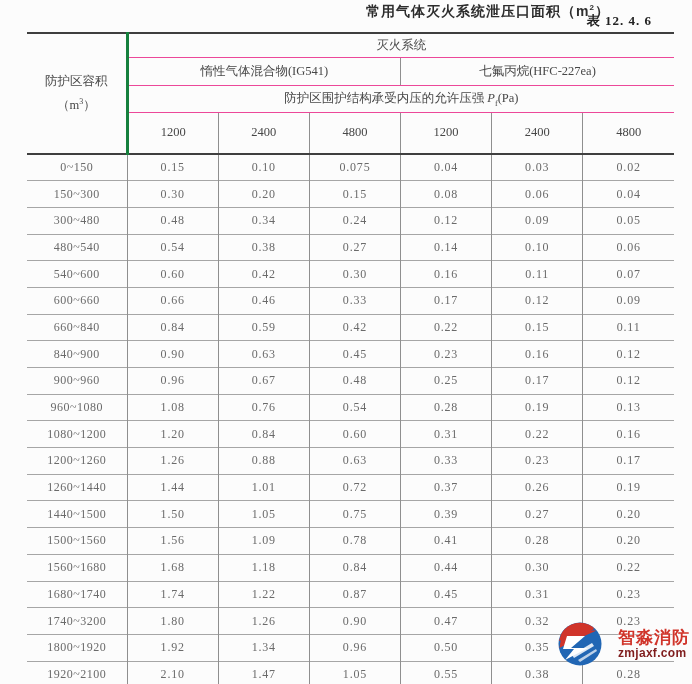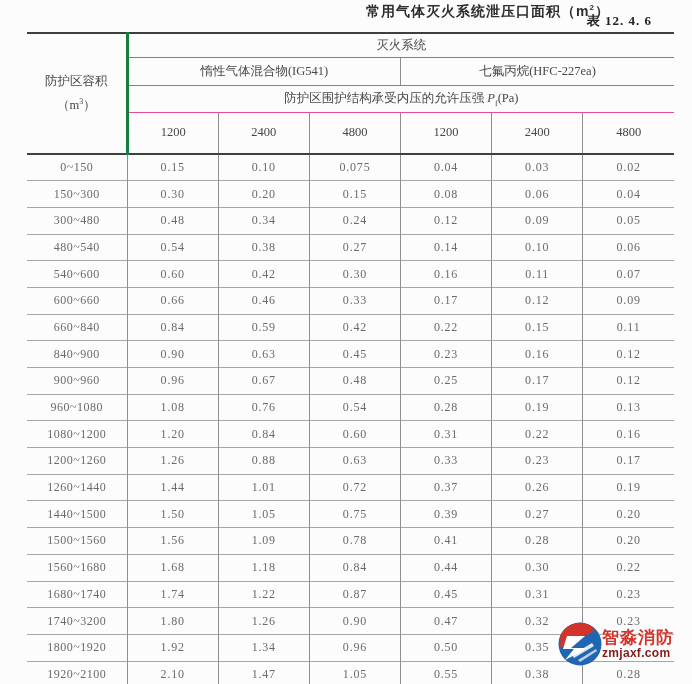--- a/index.html
+++ b/index.html
@@ -52,21 +52,21 @@
   tr.h4{height:42px;}
   tbody tr{height:26.7px;}
   tbody td{border-top:1px solid #a6a6a6;color:#6a6a6a;letter-spacing:0.8px;}
   tbody tr:first-child td{border-top:none;font-family:Liberation Serif, serif;}
   td.range{letter-spacing:0.5px;}
   .psym{font-style:italic;font-family:"Liberation Serif",serif;}
   .psub{font-size:8px;vertical-align:sub;line-height:0;}
   
   .watermark{
     position:absolute;left:558px;top:620px;width:134px;height:48px;
-    display:flex;align-items:center;gap:0;
+    display:flex;align-items:center;gap:16px;
     pointer-events:none;
   }
   .wm-text{display:flex;flex-direction:column;line-height:1.05;}
   .wm-name{
     font-family:"Liberation Sans","DejaVu Sans",sans-serif;
     font-weight:bold;font-size:17px;color:#d0342a;letter-spacing:1px;
     text-shadow:0 0 1px #fff,0 0 2px #fff;
   }
   .wm-site{
     font-family:Liberation Sans, sans-serif;

